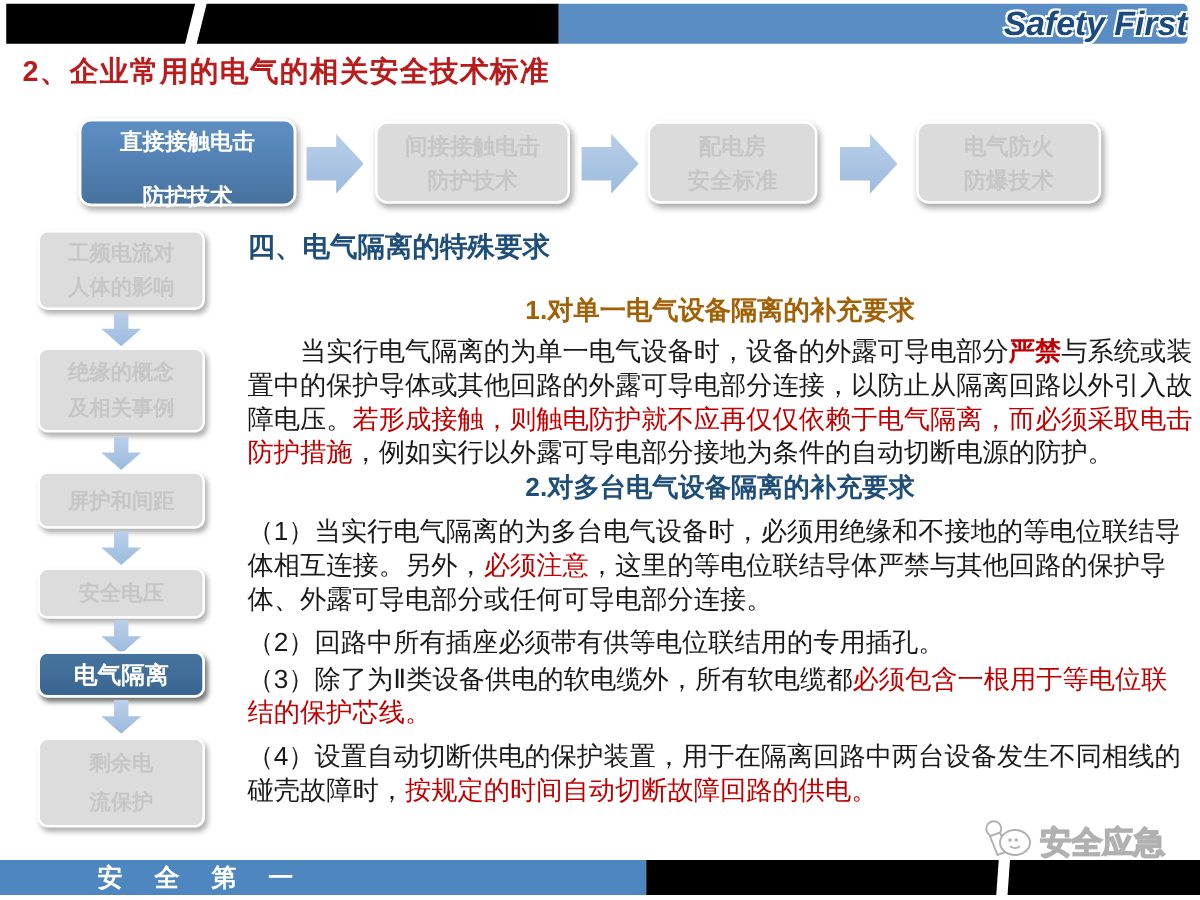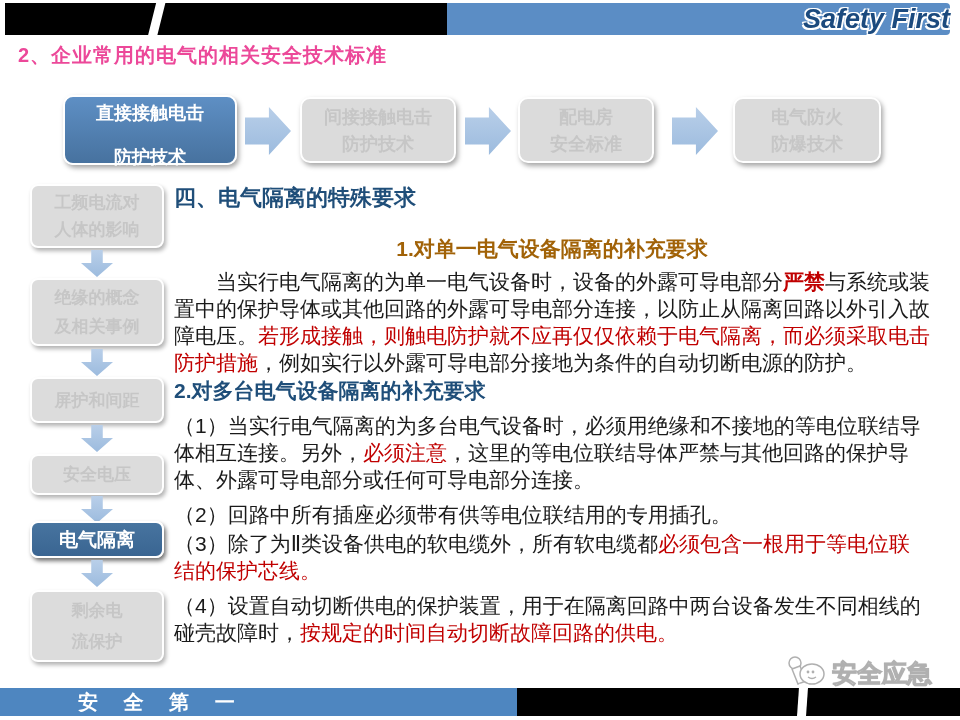--- a/index.html
+++ b/index.html
@@ -9,21 +9,21 @@
   
   .bar-black{position:absolute;left:5px;top:3px;width:442px;height:32px;background:#000;}
   .bar-slash{position:absolute;left:152px;top:0px;width:9px;height:40px;background:#fff;
              transform:rotate(14deg);}
   .bar-blue{position:absolute;left:447px;top:3px;width:503px;height:32px;background:#5b8dc5;
             border-radius:0 4px 4px 0;display:flex;align-items:center;justify-content:flex-end;
             box-sizing:border-box;}
   .brand{font-style:italic;font-weight:bold;font-size:27px;color:#1b4a7e;letter-spacing:0px;
          text-shadow:-1.5px -1.5px 0 #fff,1.5px -1.5px 0 #fff,-1.5px 1.5px 0 #fff,1.5px 1.5px 0 #fff;}
 
-  .page-title{position:absolute;left:18px;top:42px;font-size:20px;font-weight:bold;color:#ec4899;
+  .page-title{position:absolute;left:18px;top:42px;font-size:23px;font-weight:bold;color:#b91c1c;
               letter-spacing:1px;}
 
   
   .fc-box{position:absolute;box-sizing:border-box;border:2px solid #fff;border-radius:10px;
           background:#dbdbdb;color:#c6c6c6;display:flex;flex-direction:column;justify-content:space-around;
           align-items:center;box-shadow:2px 3px 5px rgba(0,0,0,0.35);font-size:18px;font-weight:bold;
           padding:4px 0;}
   .fc-box.active{background:linear-gradient(#5e8fc4,#47729f);color:#fff;}
   .fc-0{left:63px;top:95px;width:174px;height:70px;gap:20px;}
   .fc-1{left:300px;top:97px;width:156px;height:66px;}
@@ -40,24 +40,24 @@
           font-size:17px;font-weight:bold;padding:3px 0;}
   .sb-box.active{background:linear-gradient(#47749f,#3a6592);color:#fff;font-size:19px;
                  box-shadow:2px 3px 4px rgba(0,0,0,0.55);}
   .sb-0{top:184px;height:64px;} .sb-1{top:278px;height:68px;} .sb-2{top:377px;height:46px;}
   .sb-3{top:454px;height:41px;} .sb-4{top:521px;height:37px;} .sb-5{top:590px;height:72px;}
   .sb-arrow{position:absolute;left:81px;width:32px;height:27px;background:linear-gradient(#b9cfe9,#9cbbde);
             clip-path:polygon(32% 0,68% 0,68% 48%,100% 48%,50% 100%,0 48%,32% 48%);}
   .sa-0{top:250px;} .sa-1{top:349px;} .sa-2{top:425px;} .sa-3{top:496px;} .sa-4{top:560px;}
 
   
-  .content{position:absolute;left:174px;top:184px;width:756px;font-size:21px;line-height:27px;color:#1a1a1a;}
+  .content{position:absolute;left:198px;top:184px;width:756px;font-size:21px;line-height:27px;color:#1a1a1a;}
   .heading{font-size:22px;line-height:28px;font-weight:bold;color:#1f4e79;}
   .subhead{margin-top:24px;text-align:center;font-size:21px;line-height:26px;font-weight:bold;color:#a16207;}
-  .subhead2{margin-top:2px;font-size:21px;line-height:26px;font-weight:bold;color:#1f4e79;}
+  .subhead2{margin-top:2px;text-align:center;font-size:21px;line-height:26px;font-weight:bold;color:#1f4e79;}
   .para{margin-top:6px;text-indent:2em;}
   .item{margin-top:8px;}
   .item.tight{margin-top:2px;}
   .red{color:#c00000;}
   .bold{font-weight:bold;}
 
   
   .foot-blue{position:absolute;left:0;top:688px;width:517px;height:28px;background:#4e86c0;
              display:flex;align-items:center;}
   .slogan{color:#fff;font-size:20px;letter-spacing:10px;padding-left:78px;font-weight:bold;}

